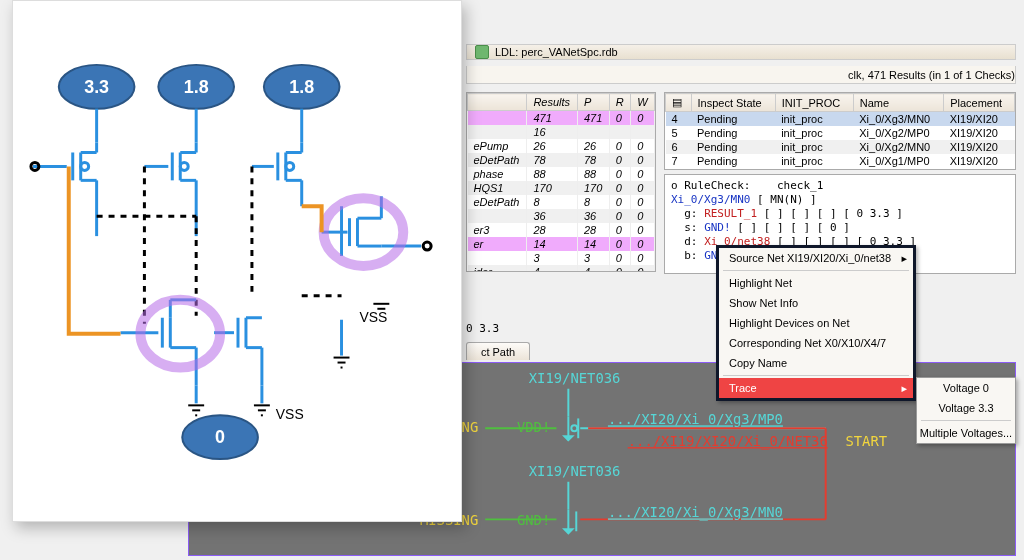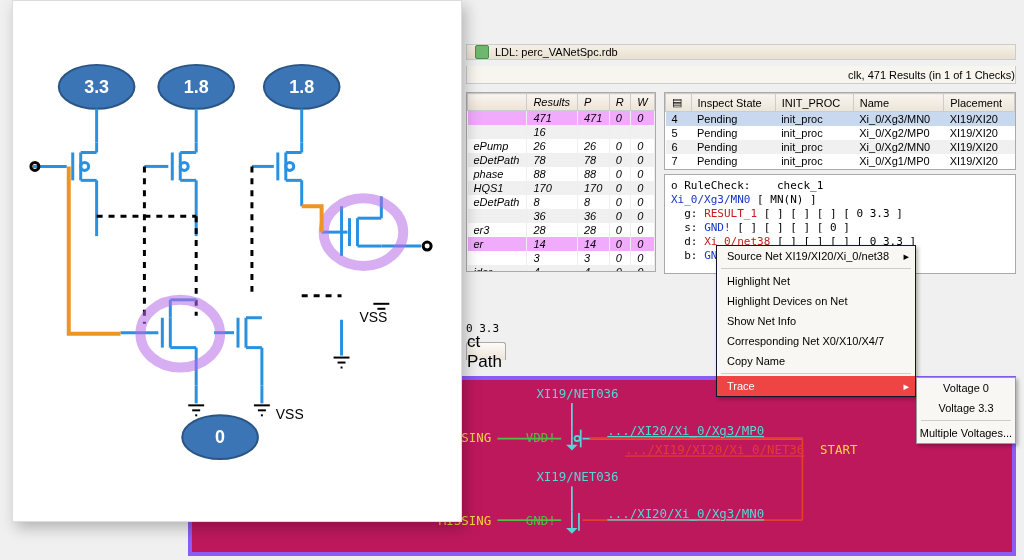--- a/index.html
+++ b/index.html
@@ -59,53 +59,52 @@
     background: #fff; border: 1px solid #aaa; padding: 4px 6px;
     font-family: "Lucida Console", monospace; font-size: 11px; line-height: 14px;
     white-space: pre; overflow:hidden;
   }
   .rulecheck .red { color: #c22020; }
   .rulecheck .blue { color: #1a36c4; }
 
   
   .context-menu {
     position: absolute; left: 716px; top: 245px; width: 200px;
-    background: #f9f7f3; border: 1px solid #0f172a; box-shadow: 2px 2px 4px rgba(0,0,0,0.3);
+    background: #f9f7f3; border: 3px solid #0f172a; box-shadow: 2px 2px 4px rgba(0,0,0,0.3);
     z-index: 60;
   }
   .context-menu .item { padding: 4px 10px; font-size: 11px; text-align:left; }
   .context-menu .item.sel { background: #ef4444; color: #fff; position:relative; }
   .context-menu .item .arrow { position:absolute; right:6px; top:4px; }
   .context-menu .sep { height:1px; background:#ccc; margin:2px 4px;}
   .submenu {
     position:absolute; left: 916px; top: 377px; width: 100px;
     background:#f9f7f3; border:1px solid #9a9a9a; box-shadow:2px 2px 4px rgba(0,0,0,0.3);
     z-index:61;
   }
   .submenu .item { padding:4px 2px; font-size:11px; text-align:center; }
   .submenu .sep { height:1px; background:#ccc; margin:2px 4px;}
 
   
   .inspect-path-tab {
-    position:absolute; left:466px; top:342px; width:40px; height:18px;
+    position:absolute; left:466px; top:342px; width:64px; height:18px;
     border:1px solid #aaa; border-bottom:none;
-    background:linear-gradient(to bottom,#fdfbf8,#ece4d8); font-size:17px;
+    background:linear-gradient(to bottom,#fdfbf8,#ece4d8); font-size:11px;
     display:flex; align-items:center; justify-content:center;
     border-radius: 3px 3px 0 0;
   }
   .little-text {
     position:absolute; left:466px; top:322px; font-size:11px; font-family:"Lucida Console",monospace;
   }
 
   
   .layout-canvas {
     position: absolute; left: 188px; top: 362px; right: 8px; bottom: 4px;
-    background: #be185d; border:4px solid #8b5cf6; overflow:hidden;
+    background: #737373; border:1px solid #8b5cf6; overflow:hidden;
     z-index: 10;
-    margin-top: 14px;
   }
   .layout-canvas svg { width:100%; height:100%; display:block; }
 </style>
 </head>
 <body>
 
 <div class="title-bar">
   <span class="icon-green"></span>
   <span>LDL: perc_VANetSpc.rdb</span>
 </div>
@@ -264,22 +263,22 @@
 <span>  d: </span><span class="red">Xi_0/net38</span><span> [ ] [ ] [ ] [ 0 3.3 ]</span>
 <span>  b: </span><span class="blue">GND!</span><span> [ ] [ </span></div>
 
 <div class="little-text">0 3.3</div>
 <div class="inspect-path-tab">ct Path</div>
 
 <div class="context-menu">
   <div class="item">Source Net XI19/XI20/Xi_0/net38</div>
   <div class="sep"></div>
   <div class="item">Highlight Net</div>
+  <div class="item">Show Net Info</div>
   <div class="item">Highlight Devices on Net</div>
-  <div class="item">Show Net Info</div>
   <div class="item"><span>Corresponding Net X0/X10/X4/7</span><span class="arrow">▸</span></div>
   <div class="item">Copy Name</div>
   <div class="sep"></div>
   <div class="item sel"><span>Trace</span><span class="arrow">▸</span></div>
 </div>
 <div class="submenu">
   <div class="item">Voltage 0</div>
   <div class="item">Voltage 3.3</div>
   <div class="sep"></div>
   <div class="item">Multiple Voltages...</div>

